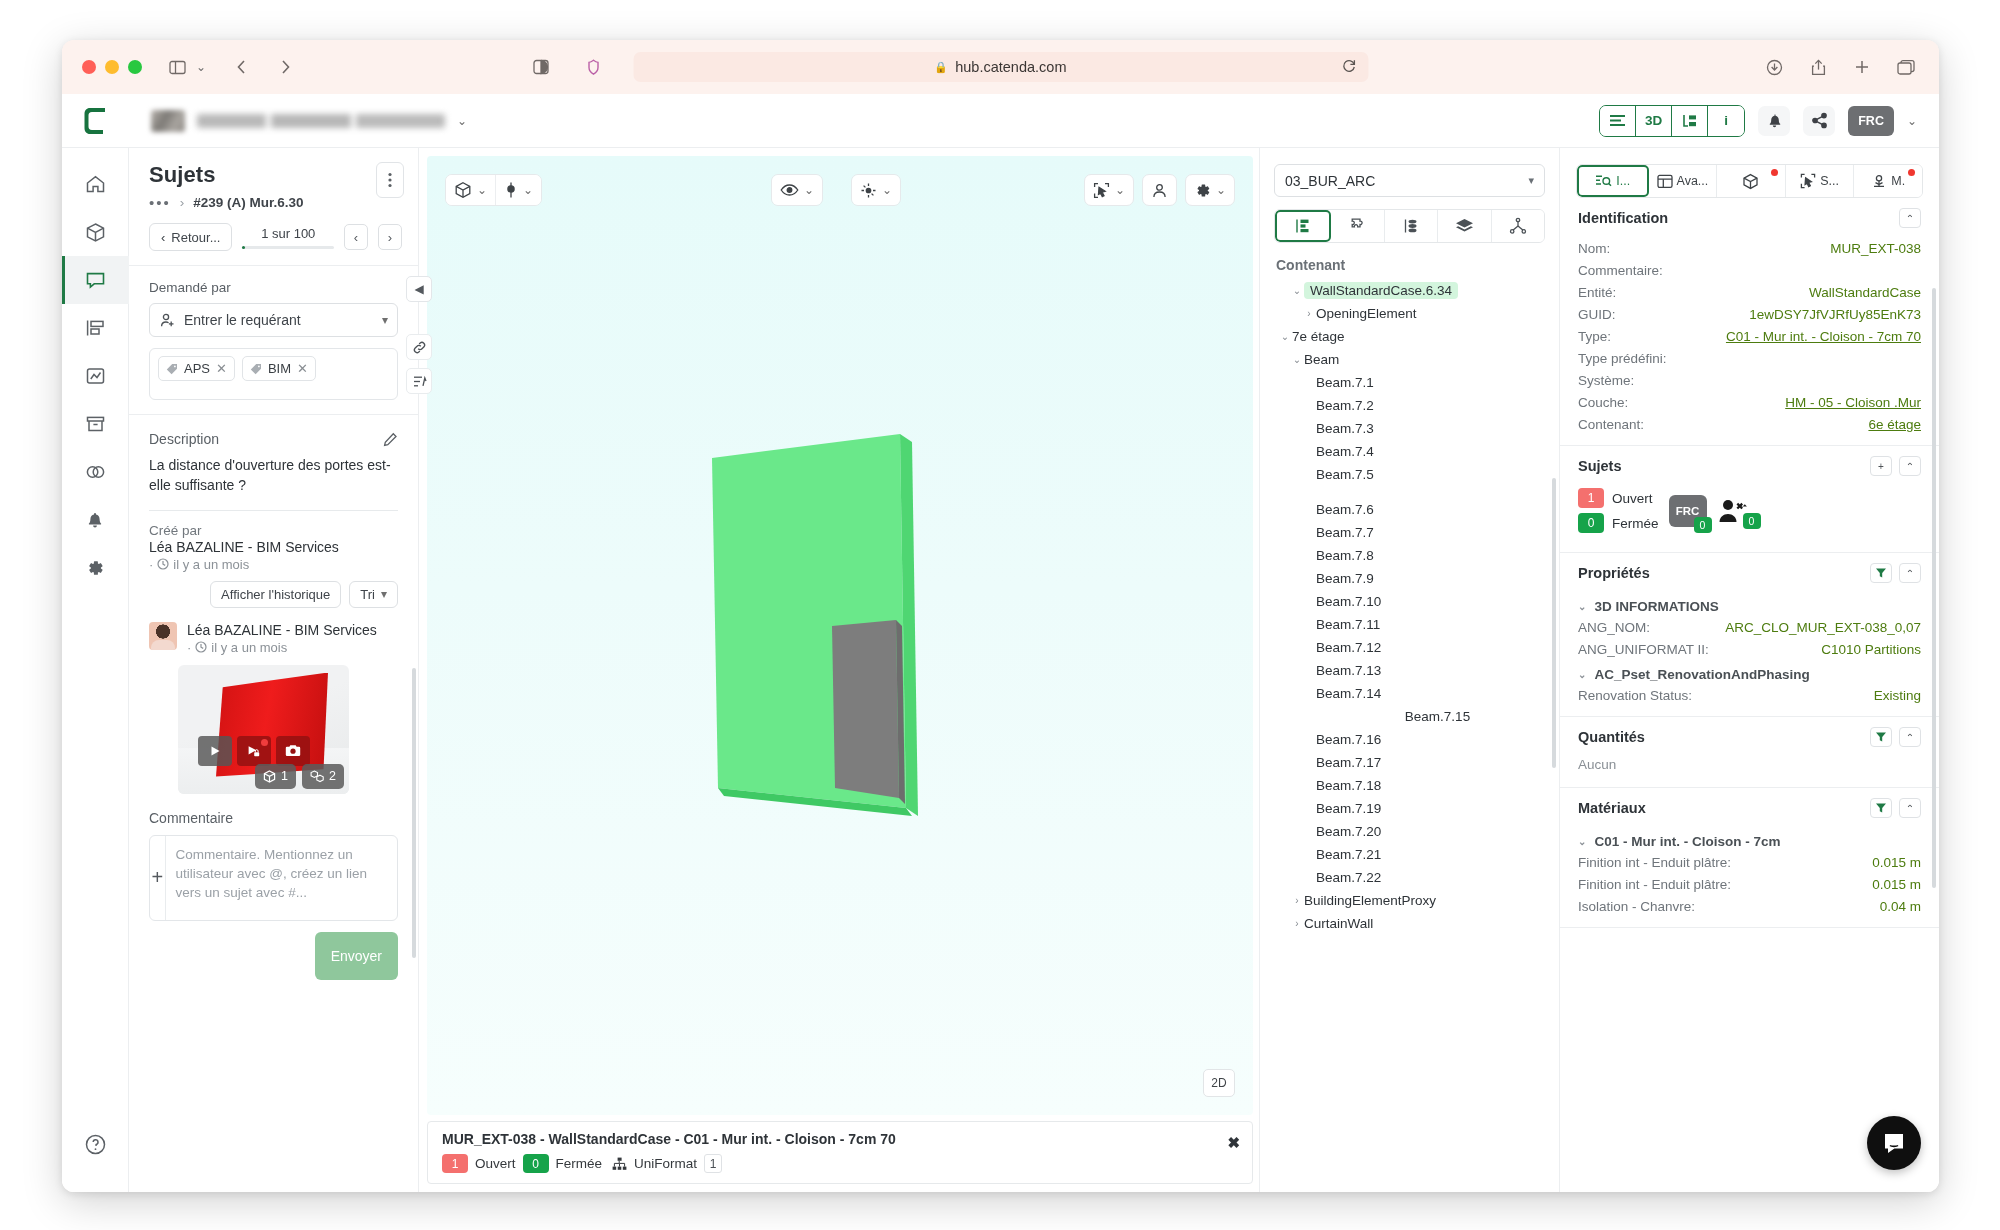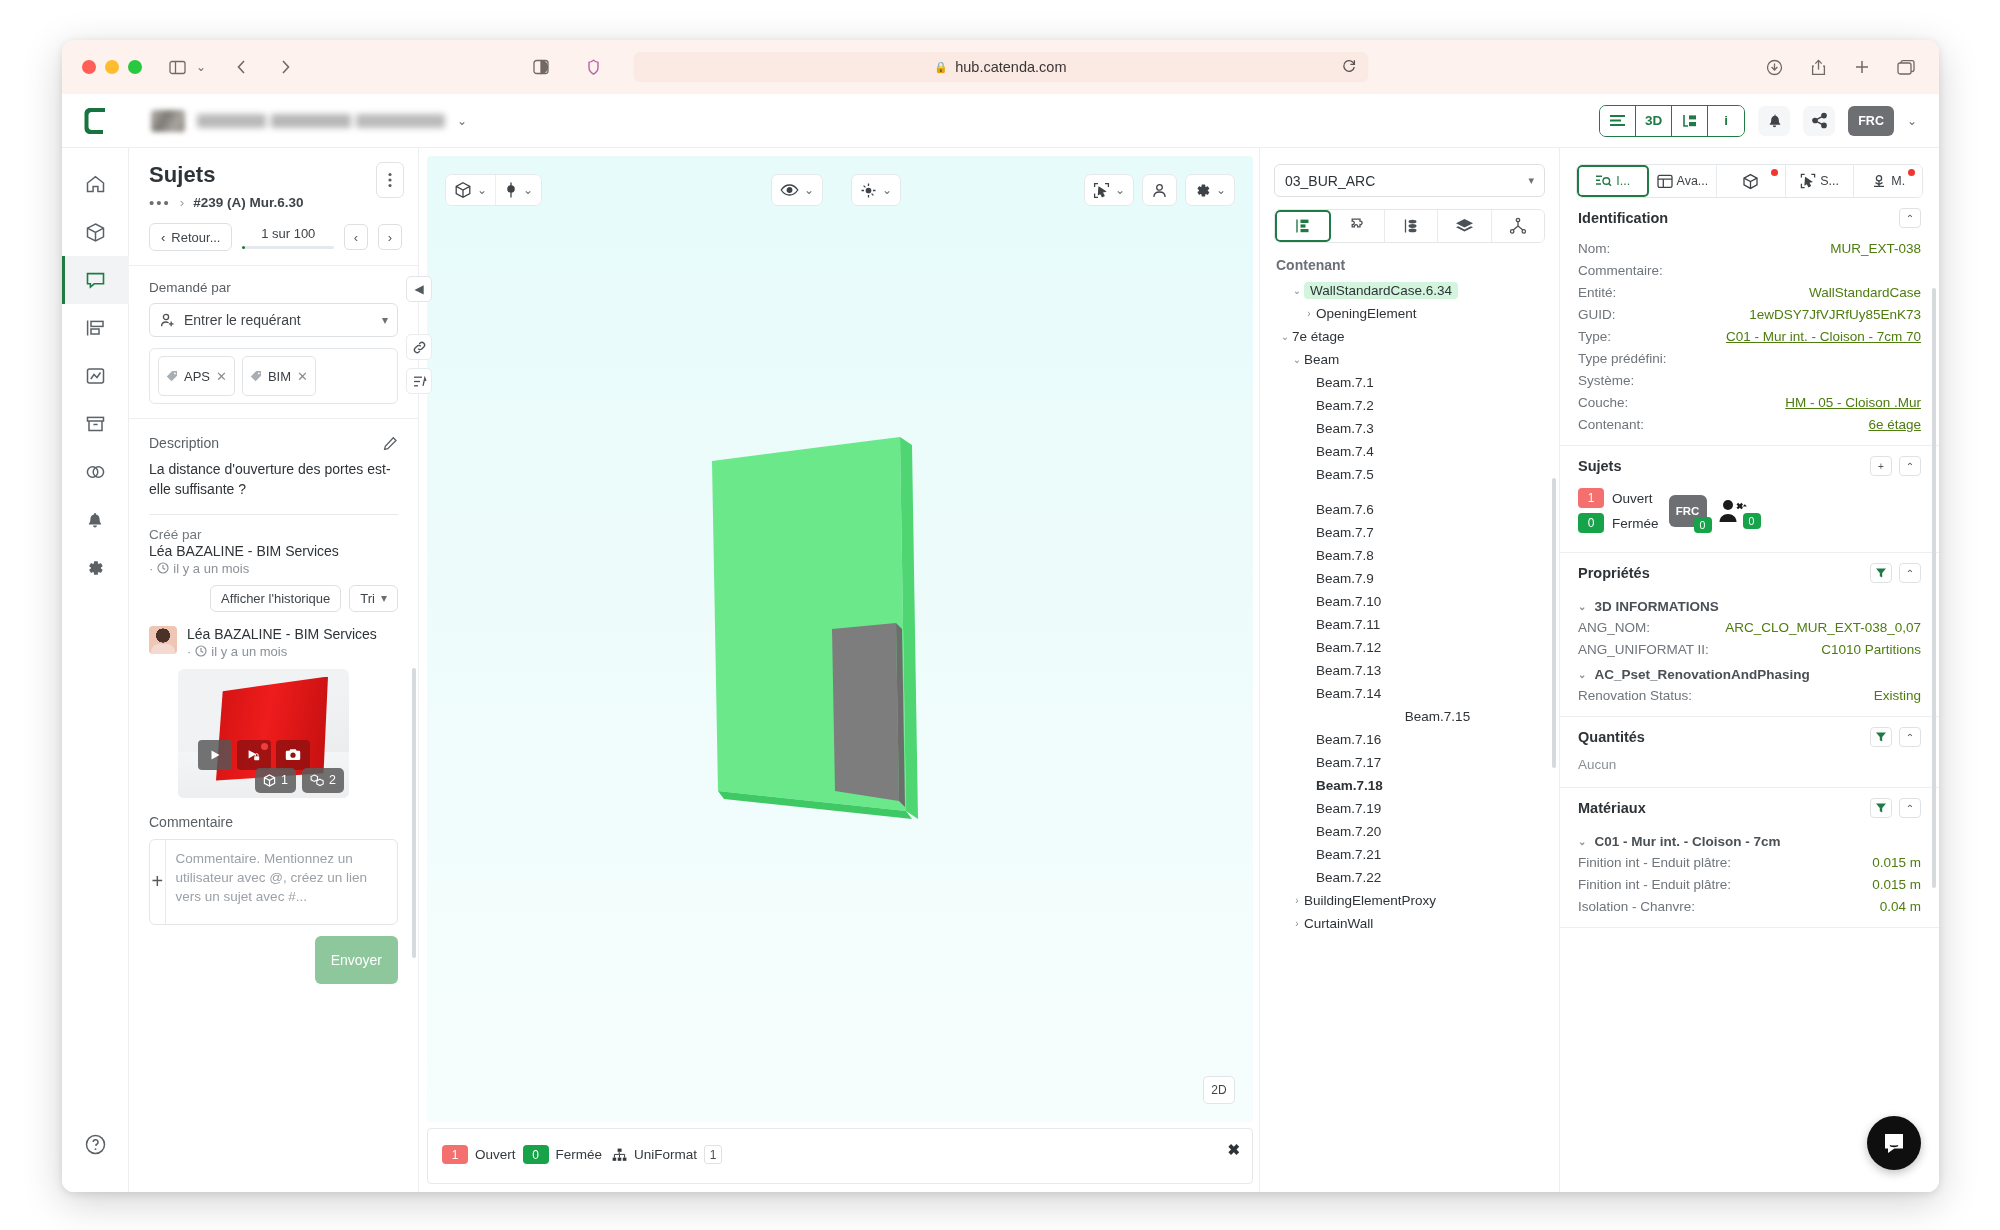--- a/index.html
+++ b/index.html
@@ -180,21 +180,21 @@
   #requester-select {
     height: 34px; border:1px solid #dde0e3; border-radius:6px; background:#fff;
     display:flex; align-items:center; padding: 0 9px; gap: 8px;
   }
   #requester-select .ph { font-size:14px; color:#3f444a; flex:1; }
   #tags-box {
     margin-top: 11px; border:1px solid #e3e6e9; border-radius:6px;
     min-height: 52px; padding: 7px 8px; display:flex; gap:7px; align-items:flex-start; flex-wrap:wrap;
   }
   .tag-chip {
-    height: 40px; border:1px solid #e1e4e7; border-radius:5px; background:#fff;
+    height: 25px; border:1px solid #e1e4e7; border-radius:5px; background:#fff;
     display:flex; align-items:center; gap:6px; padding: 0 7px;
     font-size: 13px; color:#3a3f44;
   }
   .tag-chip .x { color:#888d92; font-size: 13px; }
 
   #desc-block { padding: 16px 20px 0 20px; }
   #desc-head { display:flex; align-items:center; }
   #desc-head .t { font-size:14px; color:#595f65; flex:1; }
   #desc-text { margin-top: 8px; font-size: 14px; line-height: 1.45; color:#2e3338; }
   #desc-rule { height:1px; background:#e7eaec; margin: 14px 0 0 0; }
@@ -903,20 +903,21 @@
             <polygon points="200,8 212,16 218,390 206,382" fill="#4fd672"></polygon>
             <polygon points="18,362 206,382 212,390 24,370" fill="#3fc964"></polygon>
             <polygon points="132,200 196,194 199,372 135,362" fill="#7d7d7d"></polygon>
             <polygon points="196,194 202,200 205,378 199,372" fill="#6d6d6d"></polygon>
           </svg>
 
           <div id="btn-2d">2D</div>
         </div>
 
         <div id="status-bar">
+          <div id="status-title">MUR_EXT-038 - WallStandardCase - C01 - Mur int. - Cloison - 7cm 70</div>
           <div id="status-chips">
             <span class="pill red">1</span>
             <span>Ouvert</span>
             <span class="pill green">0</span>
             <span>Fermée</span>
             <span style="margin-left:3px;">
               <svg width="15" height="14" viewBox="0 0 15 14" fill="currentColor">
                   <rect x="5.6" y="0.6" width="4" height="3.2"></rect>
                   <rect x="0.6" y="9.6" width="3.6" height="3.2"></rect>
                   <rect x="5.7" y="9.6" width="3.6" height="3.2"></rect>
@@ -1056,21 +1057,21 @@
               <span>Beam.7.15</span>
             </div>
             <div class="tnode" style="padding-left: 42px;">
               <span class="tarrow"></span>
               <span>Beam.7.16</span>
             </div>
             <div class="tnode" style="padding-left: 42px;">
               <span class="tarrow"></span>
               <span>Beam.7.17</span>
             </div>
-            <div class="tnode" style="padding-left: 42px; font-weight: bold;">
+            <div class="tnode" style="padding-left: 42px;">
               <span class="tarrow"></span>
               <span>Beam.7.18</span>
             </div>
             <div class="tnode" style="padding-left: 42px;">
               <span class="tarrow"></span>
               <span>Beam.7.19</span>
             </div>
             <div class="tnode" style="padding-left: 42px;">
               <span class="tarrow"></span>
               <span>Beam.7.20</span>

